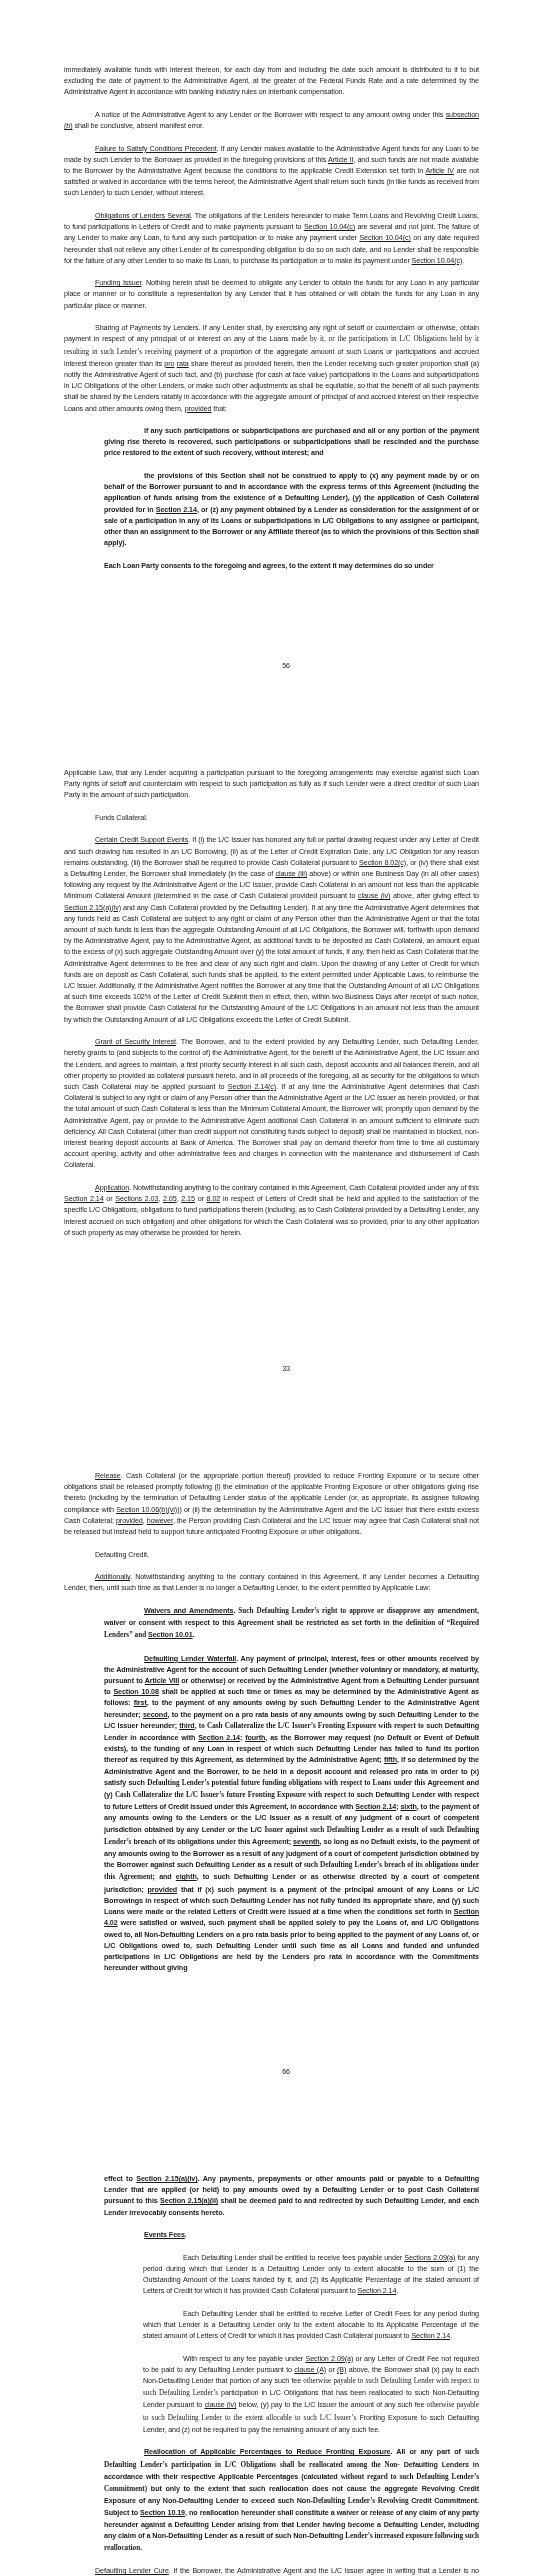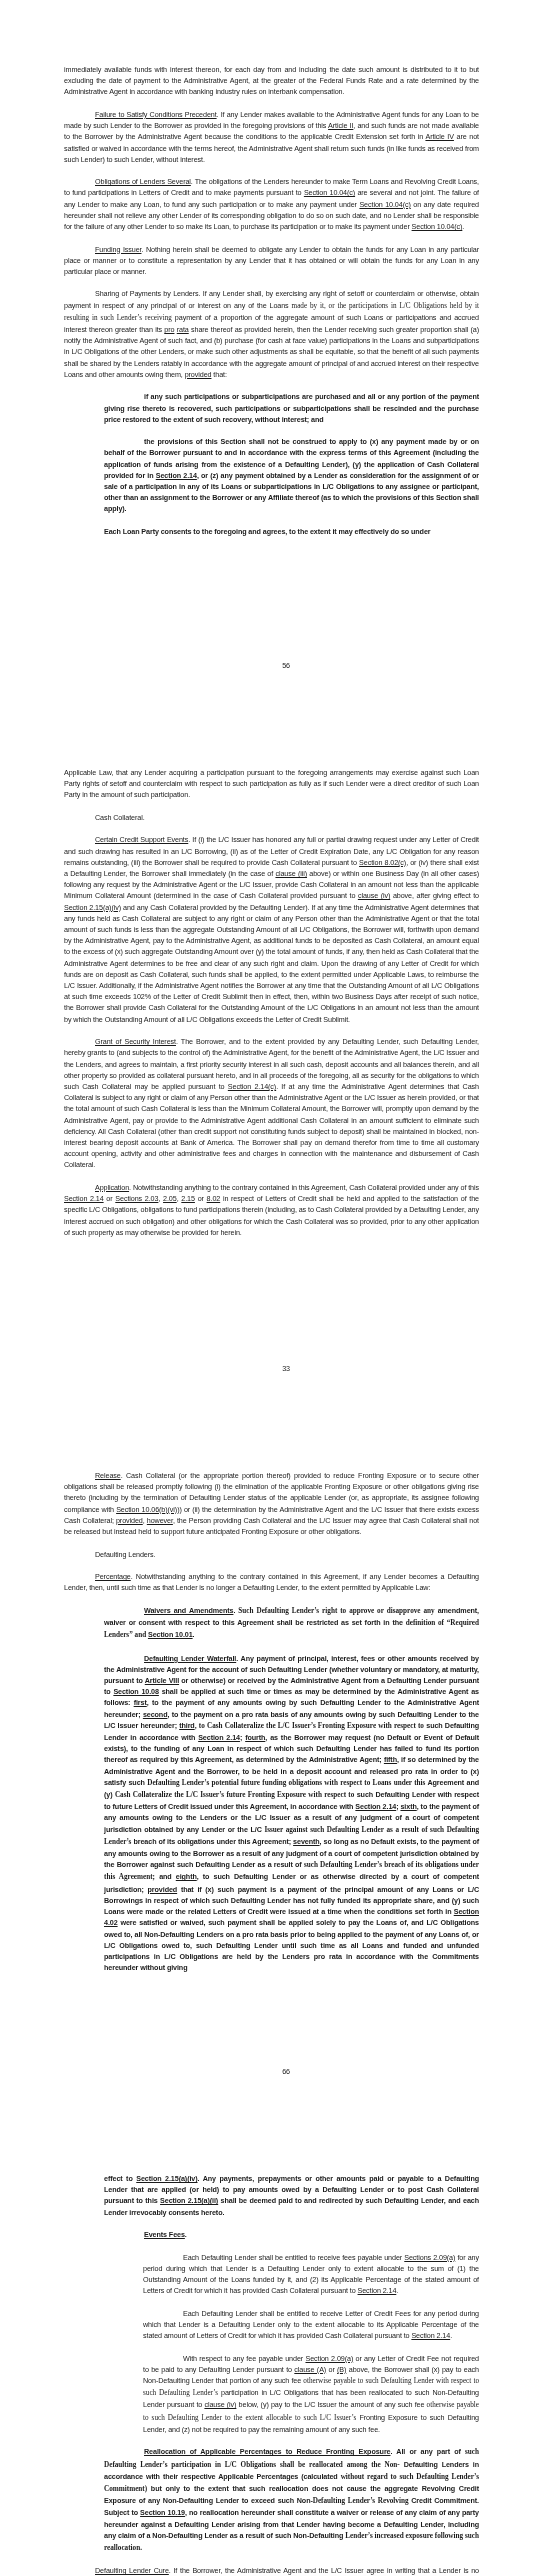--- a/index.html
+++ b/index.html
@@ -17,45 +17,46 @@
   .pagenum { position: absolute; left: 14px; width: 544px; top: 661px; text-align: center; font-size: 7.2px; letter-spacing: -0.2px; }
   .last { margin-bottom: 0; }
 </style>
 </head>
 <body>
 
 <div id="doc">
   <div class="page">
     <div class="col">
         <p class="para "><span>immediately available funds with interest thereon, for each day from and including the date such amount is distributed to it to but excluding the date of payment to the Administrative Agent, at the greater of the Federal Funds Rate and a rate determined by the Administrative Agent in accordance with banking industry rules on interbank compensation.</span></p>
+        <p class="para ind1"><span>A notice of the Administrative Agent to any Lender or the Borrower with respect to any amount owing under this </span><span class="u">subsection (b)</span><span> shall be conclusive, absent manifest error.</span></p>
         <p class="para ind1"><span class="u">Failure to Satisfy Conditions Precedent</span><span>.  If any Lender makes available to the Administrative Agent funds for any Loan to be made by such Lender to the Borrower as provided in the foregoing provisions of this </span><span class="u">Article II</span><span>, and such funds are not made available to the Borrower by the Administrative Agent because the conditions to the applicable Credit Extension set forth in </span><span class="u">Article IV</span><span> are not satisfied or waived in accordance with the terms hereof, the Administrative Agent shall return such funds (in like funds as received from such Lender) to such Lender, without interest.</span></p>
         <p class="para ind1"><span class="u">Obligations of Lenders Several</span><span>.  The obligations of the Lenders hereunder to make Term Loans and Revolving Credit Loans, to fund participations in Letters of Credit and to make payments pursuant to </span><span class="u">Section 10.04(c)</span><span> are several and not joint.  The failure of any Lender to make any Loan, to fund any such participation or to make any payment under </span><span class="u">Section 10.04(c)</span><span> on any date required hereunder shall not relieve any other Lender of its corresponding obligation to do so on such date, and no Lender shall be responsible for the failure of any other Lender to so make its Loan, to purchase its participation or to make its payment under </span><span class="u">Section 10.04(c)</span><span>.</span></p>
         <p class="para ind1"><span class="u">Funding Issuer</span><span>.  Nothing herein shall be deemed to obligate any Lender to obtain the funds for any Loan in any particular place or manner or to constitute a representation by any Lender that it has obtained or will obtain the funds for any Loan in any particular place or manner.</span></p>
         <p class="para ind1"><span>Sharing of Payments by Lenders.  If any Lender shall, by exercising any right of setoff or counterclaim or otherwise, obtain payment in respect of any principal of or interest on any of the Loans </span><span class="s">made by it, or the participations in L/C Obligations held by it resulting in such Lender’s receiving</span><span> payment of a proportion of the aggregate amount of such Loans or participations and accrued interest thereon greater than its </span><span class="u">pro</span><span> </span><span class="u">rata</span><span> share thereof as provided herein, then the Lender receiving such greater proportion shall (a) notify the Administrative Agent of such fact, and (b) purchase (for cash at face value) participations in the Loans and subparticipations in L/C Obligations of the other Lenders, or make such other adjustments as shall be equitable, so that the benefit of all such payments shall be shared by the Lenders ratably in accordance with the aggregate amount of principal of and accrued interest on their respective Loans and other amounts owing them, </span><span class="u">provided</span><span> that:</span></p>
         <p class="para lvl1 ind1"><span>if any such participations or subparticipations are purchased and all or any portion of the payment giving rise thereto is recovered, such participations or subparticipations shall be rescinded and the purchase price restored to the extent of such recovery, without interest; and</span></p>
         <p class="para lvl1 ind1"><span>the provisions of this Section shall not be construed to apply to (x) any payment made by or on behalf of the Borrower pursuant to and in accordance with the express terms of this Agreement (including the application of funds arising from the existence of a Defaulting Lender), (y) the application of Cash Collateral provided for in </span><span class="u">Section 2.14</span><span>, or (z) any payment obtained by a Lender as consideration for the assignment of or sale of a participation in any of its Loans or subparticipations in L/C Obligations to any assignee or participant, other than an assignment to the Borrower or any Affiliate thereof (as to which the provisions of this Section shall apply).</span></p>
-        <p class="para lvl1 last"><span>Each Loan Party consents to the foregoing and agrees, to the extent it may effectively do so under</span></p>
+        <p class="para lvl1 last"><span>Each Loan Party consents to the foregoing and agrees, to the extent it may determines do so under</span></p>
       </div>
     <div class="pagenum">56</div>
   </div>
   <div class="page">
     <div class="col">
         <p class="para "><span>Applicable Law, that any Lender acquiring a participation pursuant to the foregoing arrangements may exercise against such Loan Party rights of setoff and counterclaim with respect to such participation as fully as if such Lender were a direct creditor of such Loan Party in the amount of such participation.</span></p>
-        <p class="para ind1"><span>Cash Collateral.</span></p>
+        <p class="para ind1"><span>Funds Collateral.</span></p>
         <p class="para ind1"><span class="u">Certain Credit Support Events</span><span>.  If (i) the L/C Issuer has honored any full or partial drawing request under any Letter of Credit and such drawing has resulted in an L/C Borrowing, (ii) as of the Letter of Credit Expiration Date, any L/C Obligation for any reason remains outstanding, (iii) the Borrower shall be required to provide Cash Collateral pursuant to </span><span class="u">Section 8.02(c)</span><span>, or (iv) there shall exist a Defaulting Lender, the Borrower shall immediately (in the case of </span><span class="u">clause (iii)</span><span> above) or within one Business Day (in all other cases) following any request by the Administrative Agent or the L/C Issuer, provide Cash Collateral in an amount not less than the applicable Minimum Collateral Amount (determined in the case of Cash Collateral provided pursuant to </span><span class="u">clause (iv)</span><span> above, after giving effect to </span><span class="u">Section 2.15(a)(iv)</span><span> and any Cash Collateral provided by the Defaulting Lender).  If at any time the Administrative Agent determines that any funds held as Cash Collateral are subject to any right or claim of any Person other than the Administrative Agent or that the total amount of such funds is less than the aggregate Outstanding Amount of all L/C Obligations, the Borrower will, forthwith upon demand by the Administrative Agent, pay to the Administrative Agent, as additional funds to be deposited as Cash Collateral, an amount equal to the excess of (x) such aggregate Outstanding Amount over (y) the total amount of funds, if any, then held as Cash Collateral that the Administrative Agent determines to be free and clear of any such right and claim.  Upon the drawing of any Letter of Credit for which funds are on deposit as Cash Collateral, such funds shall be applied, to the extent permitted under Applicable Laws, to reimburse the L/C Issuer.  Additionally, if the Administrative Agent notifies the Borrower at any time that the Outstanding Amount of all L/C Obligations at such time exceeds 102% of the Letter of Credit Sublimit then in effect, then, within two Business Days after receipt of such notice, the Borrower shall provide Cash Collateral for the Outstanding Amount of the L/C Obligations in an amount not less than the amount by which the Outstanding Amount of all L/C Obligations exceeds the Letter of Credit Sublimit.</span></p>
         <p class="para ind1"><span class="u">Grant of Security Interest</span><span>.  The Borrower, and to the extent provided by any Defaulting Lender, such Defaulting Lender, hereby grants to (and subjects to the control of) the Administrative Agent, for the benefit of the Administrative Agent, the L/C Issuer and the Lenders, and agrees to maintain, a first priority security interest in all such cash, deposit accounts and all balances therein, and all other property so provided as collateral pursuant hereto, and in all proceeds of the foregoing, all as security for the obligations to which such Cash Collateral may be applied pursuant to </span><span class="u">Section 2.14(c)</span><span>.  If at any time the Administrative Agent determines that Cash Collateral is subject to any right or claim of any Person other than the Administrative Agent or the L/C Issuer as herein provided, or that the total amount of such Cash Collateral is less than the Minimum Collateral Amount, the Borrower will, promptly upon demand by the Administrative Agent, pay or provide to the Administrative Agent additional Cash Collateral in an amount sufficient to eliminate such deficiency. All Cash Collateral (other than credit support not constituting funds subject to deposit) shall be maintained in blocked, non-interest bearing deposit accounts at Bank of America.  The Borrower shall pay on demand therefor from time to time all customary account opening, activity and other administrative fees and charges in connection with the maintenance and disbursement of Cash Collateral.</span></p>
         <p class="para ind1 last"><span class="u">Application</span><span>.  Notwithstanding anything to the contrary contained in this Agreement, Cash Collateral provided under any of this </span><span class="u">Section 2.14</span><span> or </span><span class="u">Sections 2.03</span><span>, </span><span class="u">2.05</span><span>, </span><span class="u">2.15</span><span> or </span><span class="u">8.02</span><span> in respect of Letters of Credit shall be held and applied to the satisfaction of the specific L/C Obligations, obligations to fund participations therein (including, as to Cash Collateral provided by a Defaulting Lender, any interest accrued on such obligation) and other obligations for which the Cash Collateral was so provided, prior to any other application of such property as may otherwise be provided for herein.</span></p>
       </div>
     <div class="pagenum">33</div>
   </div>
   <div class="page">
     <div class="col">
         <p class="para ind1"><span class="u">Release</span><span>.  Cash Collateral (or the appropriate portion thereof) provided to reduce Fronting Exposure or to secure other obligations shall be released promptly following (i) the elimination of the applicable Fronting Exposure or other obligations giving rise thereto (including by the termination of Defaulting Lender status of the applicable Lender (or, as appropriate, its assignee following compliance with </span><span class="u">Section 10.06(b)(vi)</span><span>)) or (ii) the determination by the Administrative Agent and the L/C Issuer that there exists excess Cash Collateral; </span><span class="u">provided</span><span>, </span><span class="u">however</span><span>, the Person providing Cash Collateral and the L/C Issuer may agree that Cash Collateral shall not be released but instead held to support future anticipated Fronting Exposure or other obligations.</span></p>
-        <p class="para ind1"><span>Defaulting Lenders.</span></p>
-        <p class="para ind1"><span class="u">Percentage</span><span>.  Notwithstanding anything to the contrary contained in this Agreement, if any Lender becomes a Defaulting Lender, then, until such time as that Lender is no longer a Defaulting Lender, to the extent permitted by Applicable Law:</span></p>
+        <p class="para ind1"><span>Defaulting Credit.</span></p>
+        <p class="para ind1"><span class="u">Additionally</span><span>.  Notwithstanding anything to the contrary contained in this Agreement, if any Lender becomes a Defaulting Lender, then, until such time as that Lender is no longer a Defaulting Lender, to the extent permitted by Applicable Law:</span></p>
         <p class="para lvl1 ind1"><span class="u">Waivers and Amendments</span><span>.  </span><span class="s">Such Defaulting Lender’s right to approve or disapprove any</span><span> amendment, waiver or consent with respect to this Agreement shall be restricted as set forth in the </span><span class="s">definition of “Required Lenders” and </span><span class="u">Section 10.01</span><span>.</span></p>
         <p class="para lvl1 ind1 last"><span class="u">Defaulting Lender Waterfall</span><span>.  Any payment of principal, interest, fees or other amounts received by the Administrative Agent for the account of such Defaulting Lender (whether voluntary or mandatory, at maturity, pursuant to </span><span class="u">Article VIII</span><span> or otherwise) or received by the Administrative Agent from a Defaulting Lender pursuant to </span><span class="u">Section 10.08</span><span> shall be applied at such time or times as may be determined by the Administrative Agent as follows: </span><span class="u">first</span><span>, to the payment of any amounts owing by such Defaulting Lender to the Administrative Agent hereunder; </span><span class="u">second</span><span>, to the payment on a pro rata basis of any amounts owing by such Defaulting Lender to the L/C Issuer hereunder; </span><span class="u">third</span><span>, </span><span class="s">to Cash Collateralize the L/C Issuer’s Fronting Exposure with respect to</span><span> such Defaulting Lender in accordance with </span><span class="u">Section 2.14</span><span>; </span><span class="u">fourth</span><span>, as the Borrower may request (no Default or Event of Default exists), to the funding of any Loan in respect of which such Defaulting Lender has failed to fund its portion thereof as required by this Agreement, as determined by the Administrative Agent; </span><span class="u">fifth</span><span>, if so determined by the Administrative Agent and the Borrower, to be held in a deposit account and released pro rata in order to (x) satisfy such </span><span class="s">Defaulting Lender’s potential future funding obligations with respect to Loans under this</span><span> Agreement and (y) </span><span class="s">Cash Collateralize the L/C Issuer’s future Fronting Exposure with respect to</span><span> such Defaulting Lender with respect to future Letters of Credit issued under this Agreement, in accordance with </span><span class="u">Section 2.14</span><span>; </span><span class="u">sixth</span><span>, to the payment of any amounts owing to the Lenders or the L/C Issuer as a result of any judgment of a court of competent jurisdiction obtained by any Lender or the L/C </span><span class="s">Issuer against such Defaulting Lender as a result of such Defaulting Lender’s</span><span> breach of its obligations under this Agreement; </span><span class="u">seventh</span><span>, so long as no Default exists, to the payment of any amounts owing to the Borrower as a result of any judgment of a court of competent jurisdiction obtained by the Borrower against such Defaulting Lender as a result of </span><span class="s">such Defaulting Lender’s breach of its obligations under this Agreement;</span><span> and </span><span class="u">eighth</span><span>, to such Defaulting Lender or as otherwise directed by a court of competent jurisdiction; </span><span class="u">provided</span><span> that if (x) such payment is a payment of the principal amount of any Loans or L/C Borrowings in respect of which such Defaulting Lender has not fully funded its appropriate share, and (y) such Loans were made or the related Letters of Credit were issued at a time when the conditions set forth in </span><span class="u">Section 4.02</span><span> were satisfied or waived, such payment shall be applied solely to pay the Loans of, and L/C Obligations owed to, all Non-Defaulting Lenders on a pro rata basis prior to being applied to the payment of any Loans of, or L/C Obligations owed to, such Defaulting Lender until such time as all Loans and funded and unfunded participations in L/C Obligations are held by the Lenders pro rata in accordance with the Commitments hereunder without giving</span></p>
       </div>
     <div class="pagenum">66</div>
   </div>
   <div class="page">
     <div class="col">
         <p class="para lvl1"><span>effect to </span><span class="u">Section 2.15(a)(iv)</span><span>.  Any payments, prepayments or other amounts paid or payable to a Defaulting Lender that are applied (or held) to pay amounts owed by a Defaulting Lender or to post Cash Collateral pursuant to this </span><span class="u">Section 2.15(a)(ii)</span><span> shall be deemed paid to and redirected by such Defaulting Lender, and each Lender irrevocably consents hereto.</span></p>
         <p class="para lvl1 ind1"><span class="u">Events Fees</span><span>.</span></p>
         <p class="para lvl2 ind1"><span>Each Defaulting Lender shall be entitled to receive fees payable under </span><span class="u">Sections 2.09(a)</span><span> for any period during which that Lender is a Defaulting Lender only to extent allocable to the sum of (1) the Outstanding Amount of the Loans funded by it, and (2) its Applicable Percentage of the stated amount of Letters of Credit for which it has provided Cash Collateral pursuant to </span><span class="u">Section 2.14</span><span>.</span></p>

